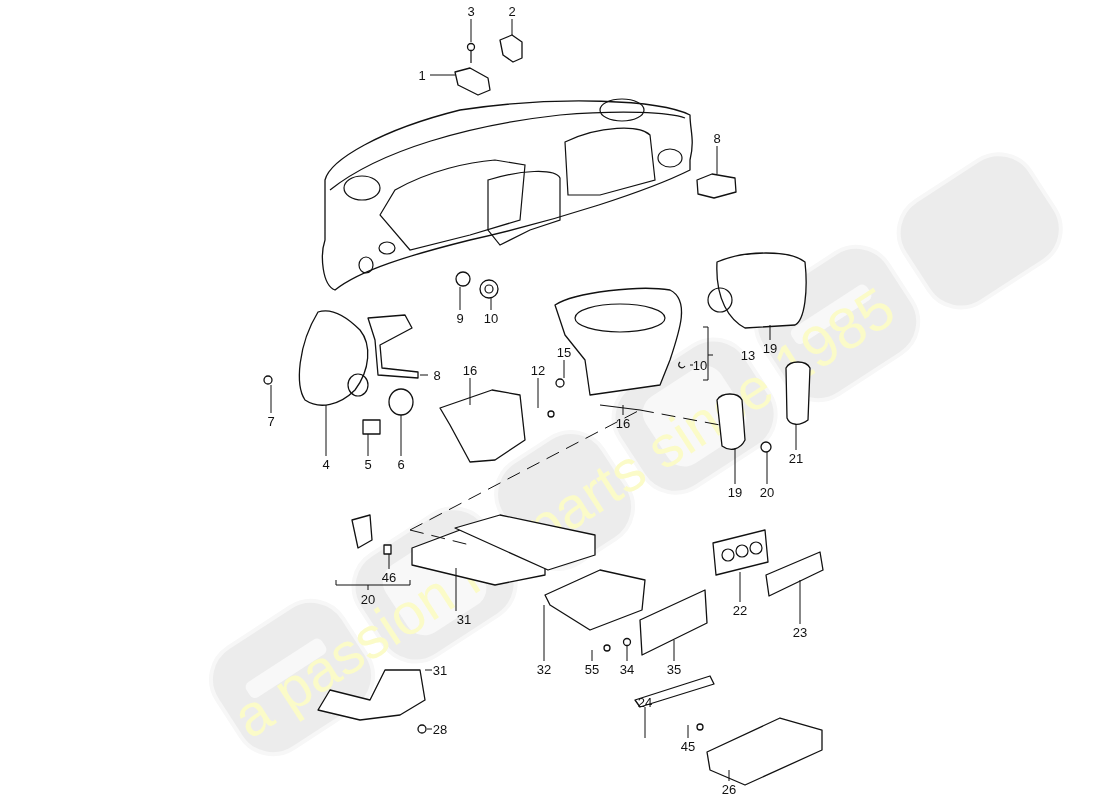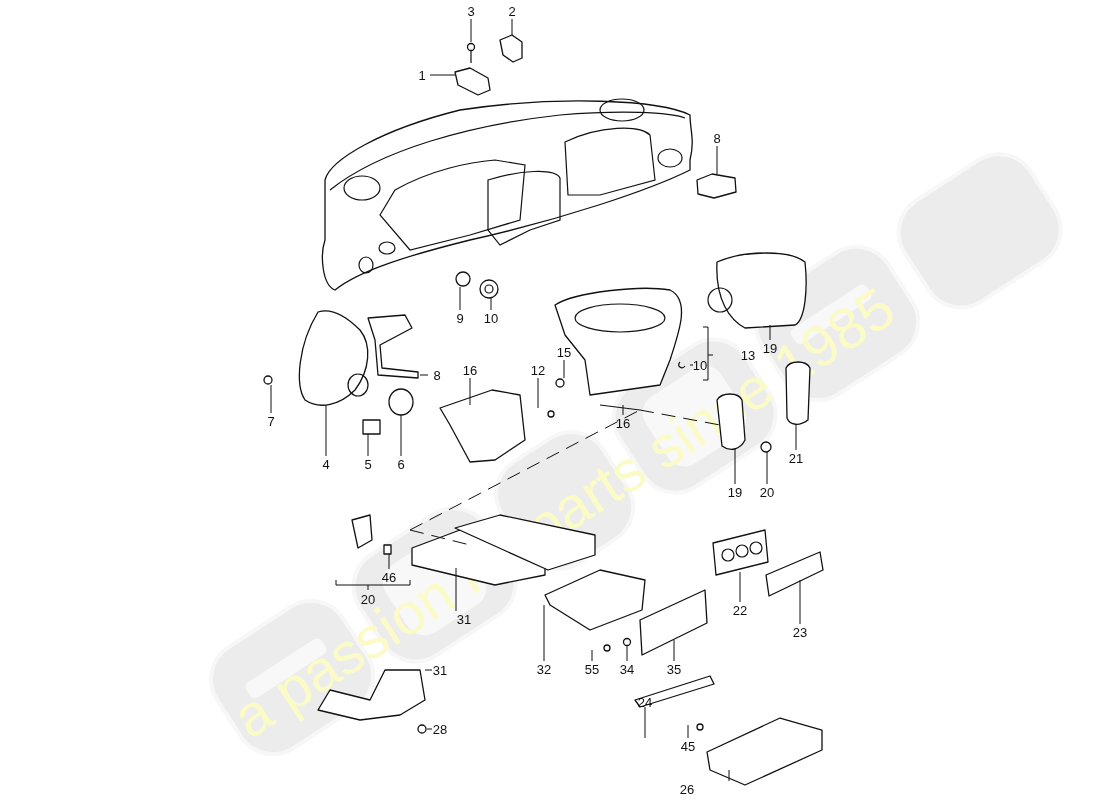--- a/index.html
+++ b/index.html
@@ -189,21 +189,21 @@
     <span class="label" style="left:623px;top:423px">16</span>
     <span class="label" style="left:717px;top:138px">8</span>
     <span class="label" style="left:770px;top:348px">19</span>
     <span class="label" style="left:735px;top:492px">19</span>
     <span class="label" style="left:767px;top:492px">20</span>
     <span class="label" style="left:796px;top:458px">21</span>
     <span class="label" style="left:740px;top:610px">22</span>
     <span class="label" style="left:800px;top:632px">23</span>
     <span class="label" style="left:645px;top:702px">24</span>
     <span class="label" style="left:688px;top:746px">45</span>
-    <span class="label" style="left:687px;top:789px">26</span>
+    <span class="label" style="left:729px;top:789px">26</span>
     <span class="label" style="left:440px;top:670px">31</span>
     <span class="label" style="left:440px;top:729px">28</span>
     <span class="label" style="left:389px;top:577px">46</span>
     <span class="label" style="left:368px;top:599px">20</span>
     <span class="label" style="left:464px;top:619px">31</span>
     <span class="label" style="left:544px;top:669px">32</span>
     <span class="label" style="left:592px;top:669px">55</span>
     <span class="label" style="left:627px;top:669px">34</span>
     <span class="label" style="left:674px;top:669px">35</span>
   </div>

